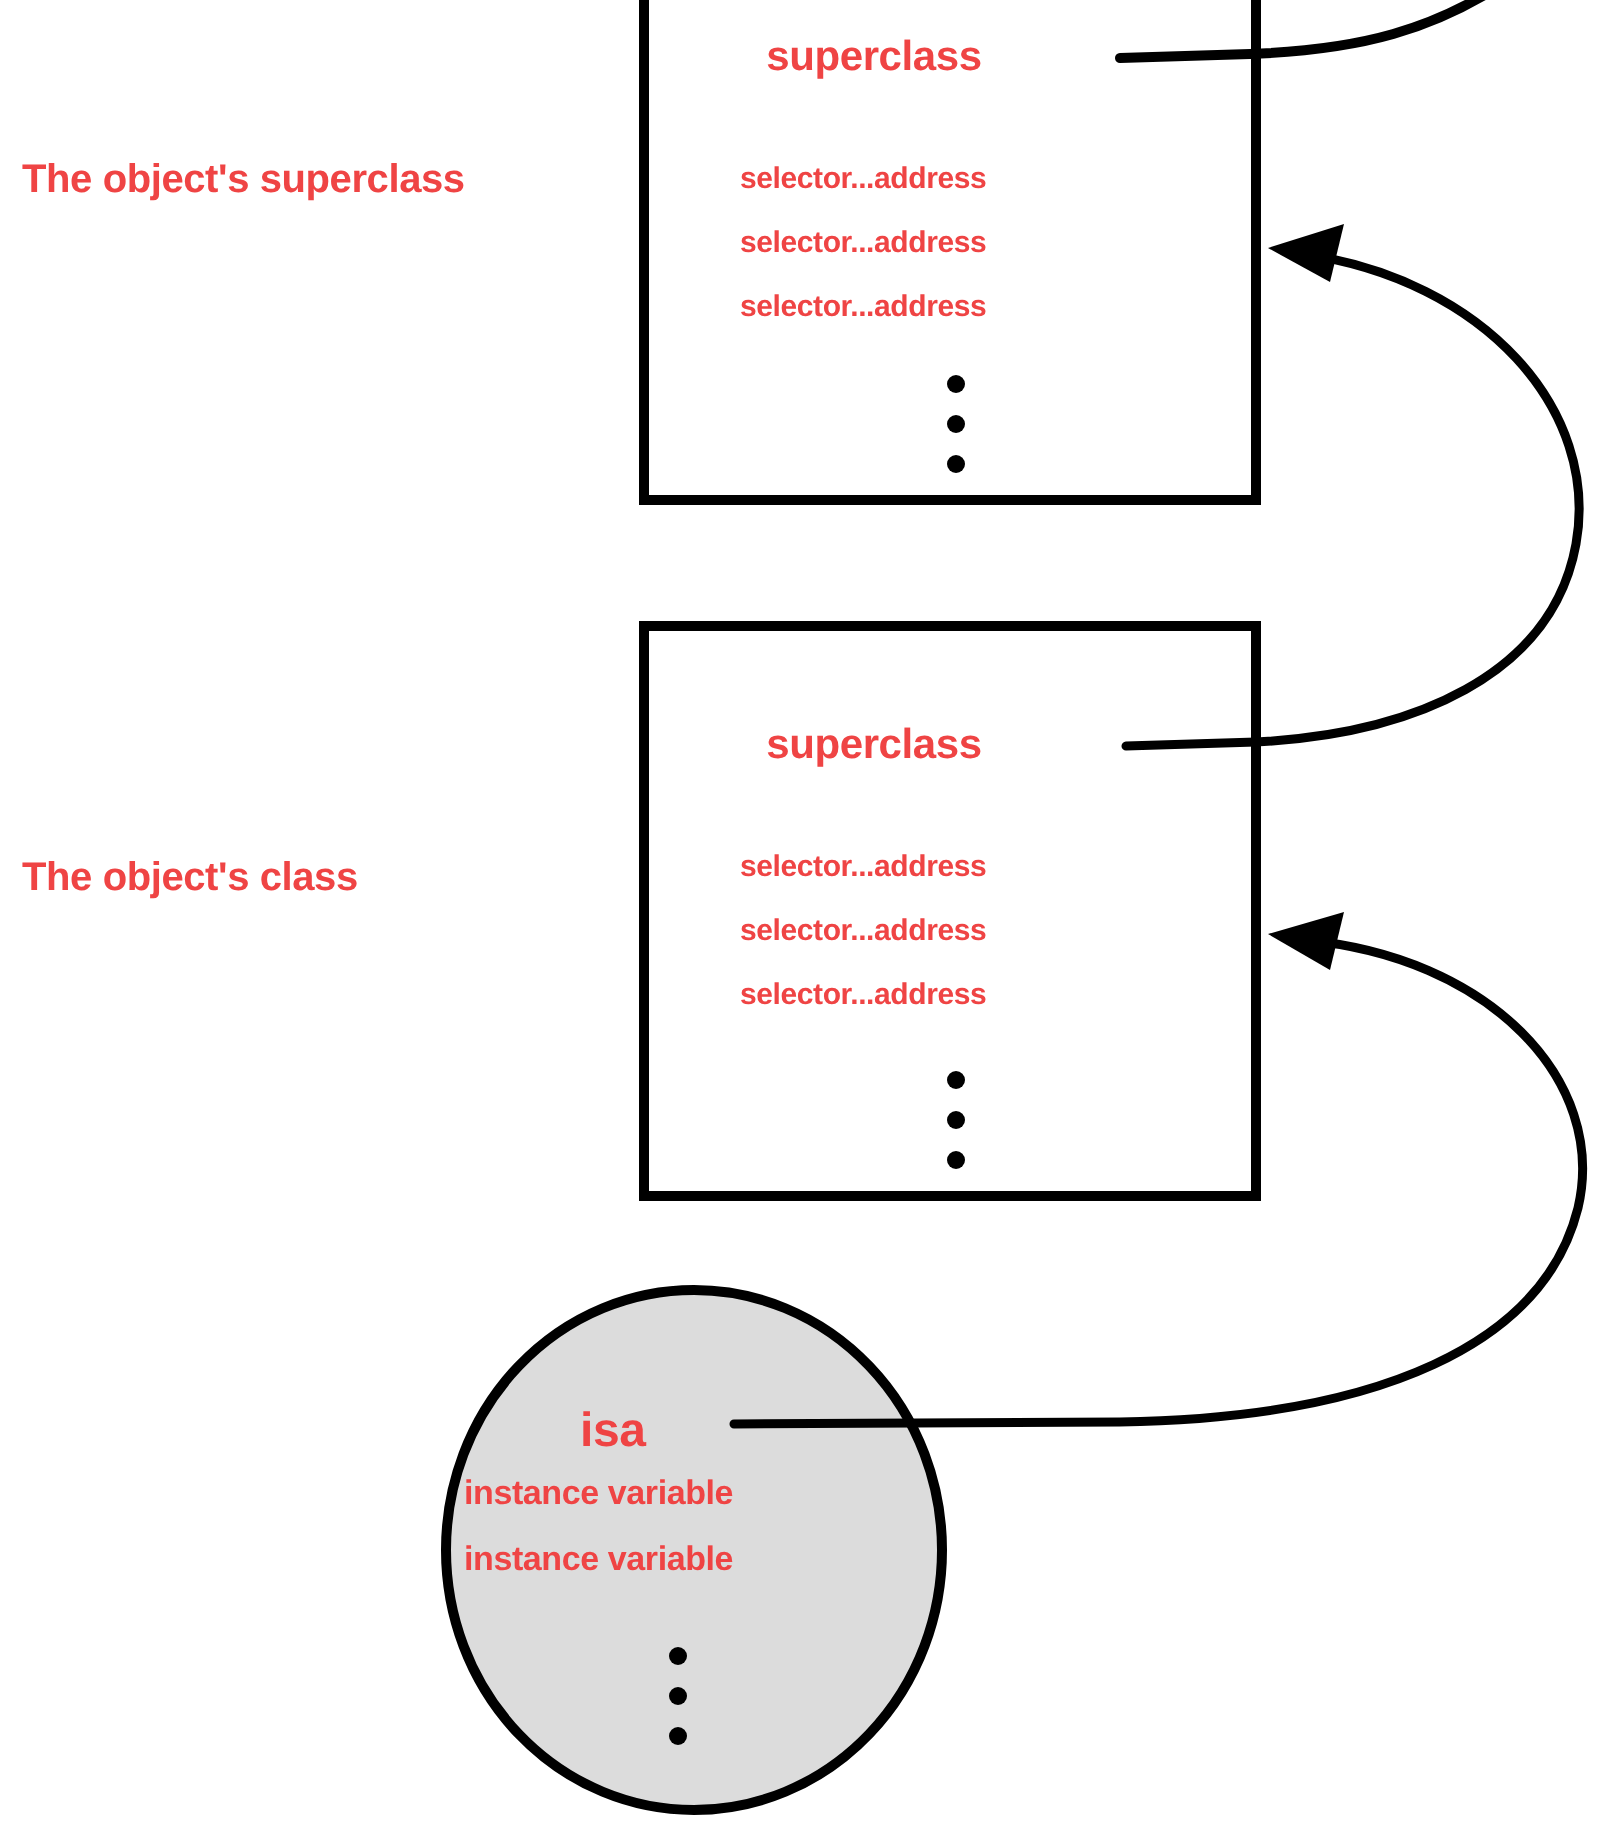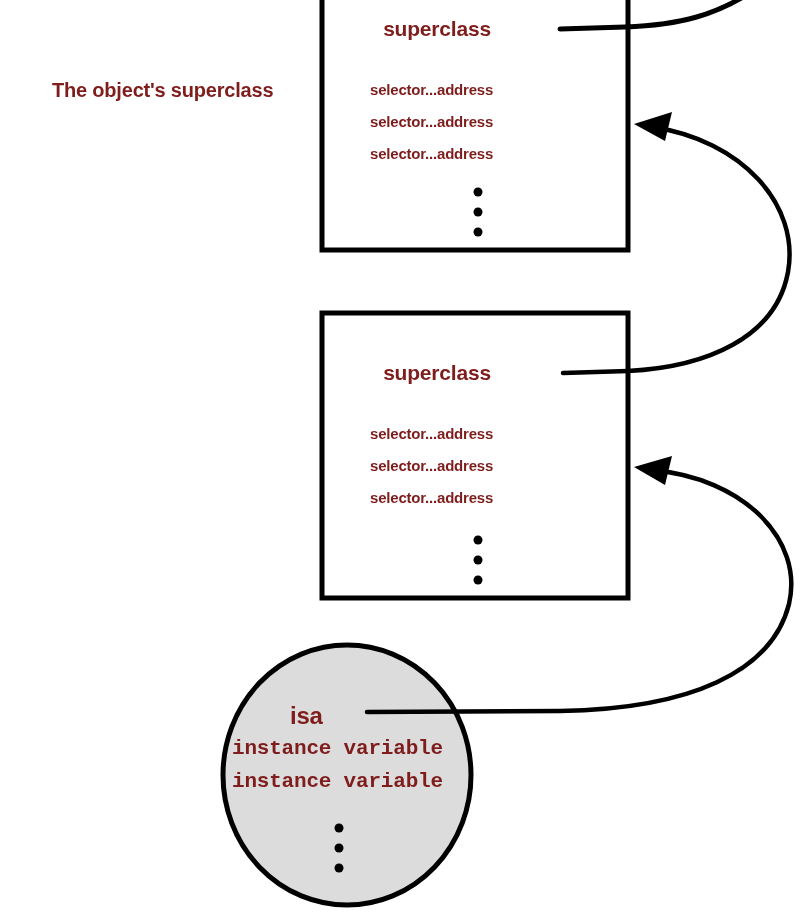--- a/index.html
+++ b/index.html
@@ -22,42 +22,41 @@
     position: absolute;
     left: 0;
     top: 0;
     width: 805px;
     height: 922px;
   }
   .lbl {
     position: absolute;
     font-family: "Liberation Sans", sans-serif;
     font-weight: bold;
-    color: #7f1d1d;
+    color: #ef4444;
     white-space: nowrap;
     line-height: 1;
     letter-spacing: -0.2px;
   }
   .side-label {
     font-size: 20px;
     left: 11px;
   }
   .box-head {
     font-size: 21px;
     text-align: center;
   }
   .box-row {
     font-size: 15px;
   }
   .ell-head {
     font-size: 24px;
   }
   .ell-row {
-    font-size: 21px;
-    font-family: Liberation Mono, monospace;
+    font-size: 17px;
   }
 </style>
 </head>
 <body>
 
 <div id="canvas">
 
   <svg viewBox="0 0 805 922" xmlns="http://www.w3.org/2000/svg">
 
     <g>
@@ -95,22 +94,23 @@
     <path d="M 563 373 L 628 371 C 706 367 776 338 788 272
              C 800 205 742 140 652 127" fill="none" stroke="#000000" stroke-width="4.5" stroke-linecap="round"></path>
     <polygon points="634,124 672,112 665,141" fill="#000000"></polygon>
 
     <path d="M 367 712 L 560 711 C 690 709 772 672 789 604
              C 804 540 744 478 652 470" fill="none" stroke="#000000" stroke-width="4.5" stroke-linecap="round"></path>
     <polygon points="634,467 672,456 665,485" fill="#000000"></polygon>
 
   </svg>
 
-  <div class="lbl side-label" style="top:80px;margin-left:41px;">The object's superclass</div>
+  <div class="lbl side-label" style="top:80px;">The object's superclass</div>
 
+  <div class="lbl side-label" style="top:429px;">The object's class</div>
 
   <div class="lbl box-head" style="top:18px; left:322px; width:230px;">superclass</div>
 
   <div class="lbl box-row" style="top:82px; left:370px;">selector...address</div>
   <div class="lbl box-row" style="top:114px; left:370px;">selector...address</div>
   <div class="lbl box-row" style="top:146px; left:370px;">selector...address</div>
 
   <div class="lbl box-head" style="top:362px; left:322px; width:230px;">superclass</div>
 
   <div class="lbl box-row" style="top:426px; left:370px;">selector...address</div>

